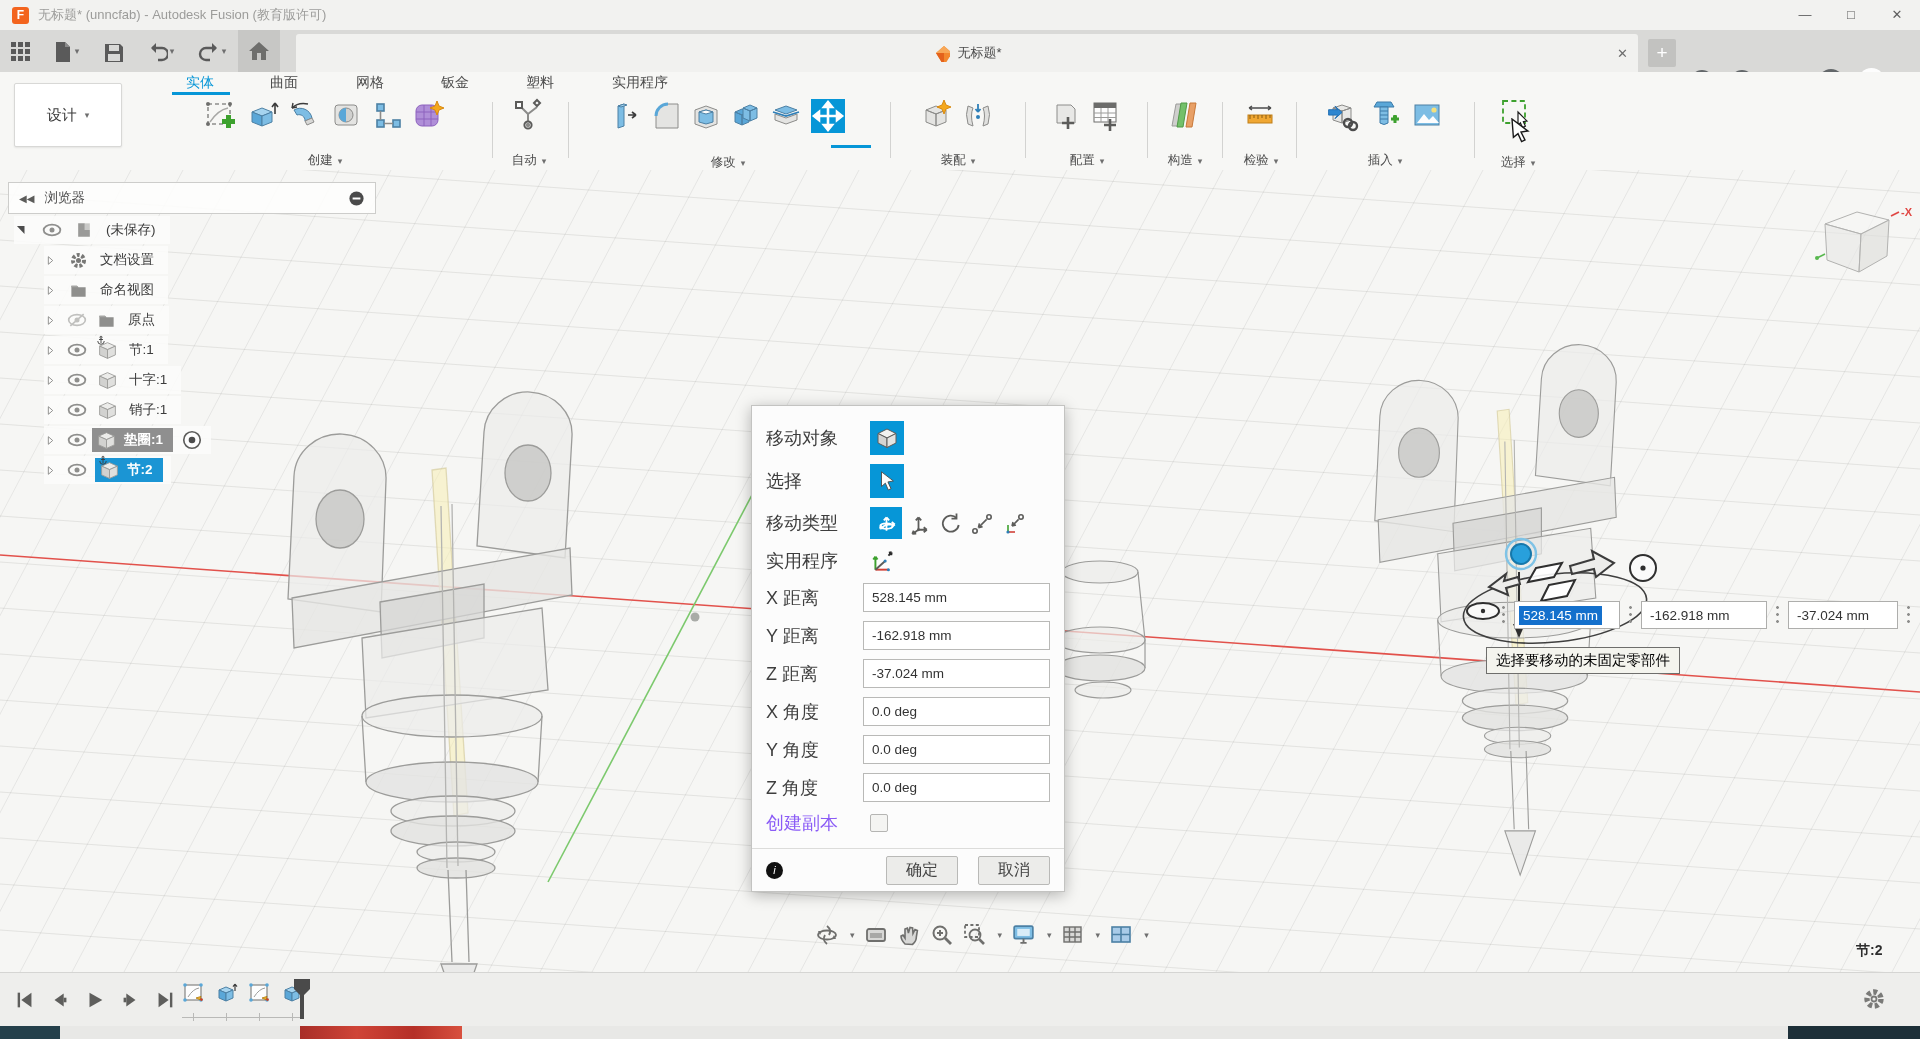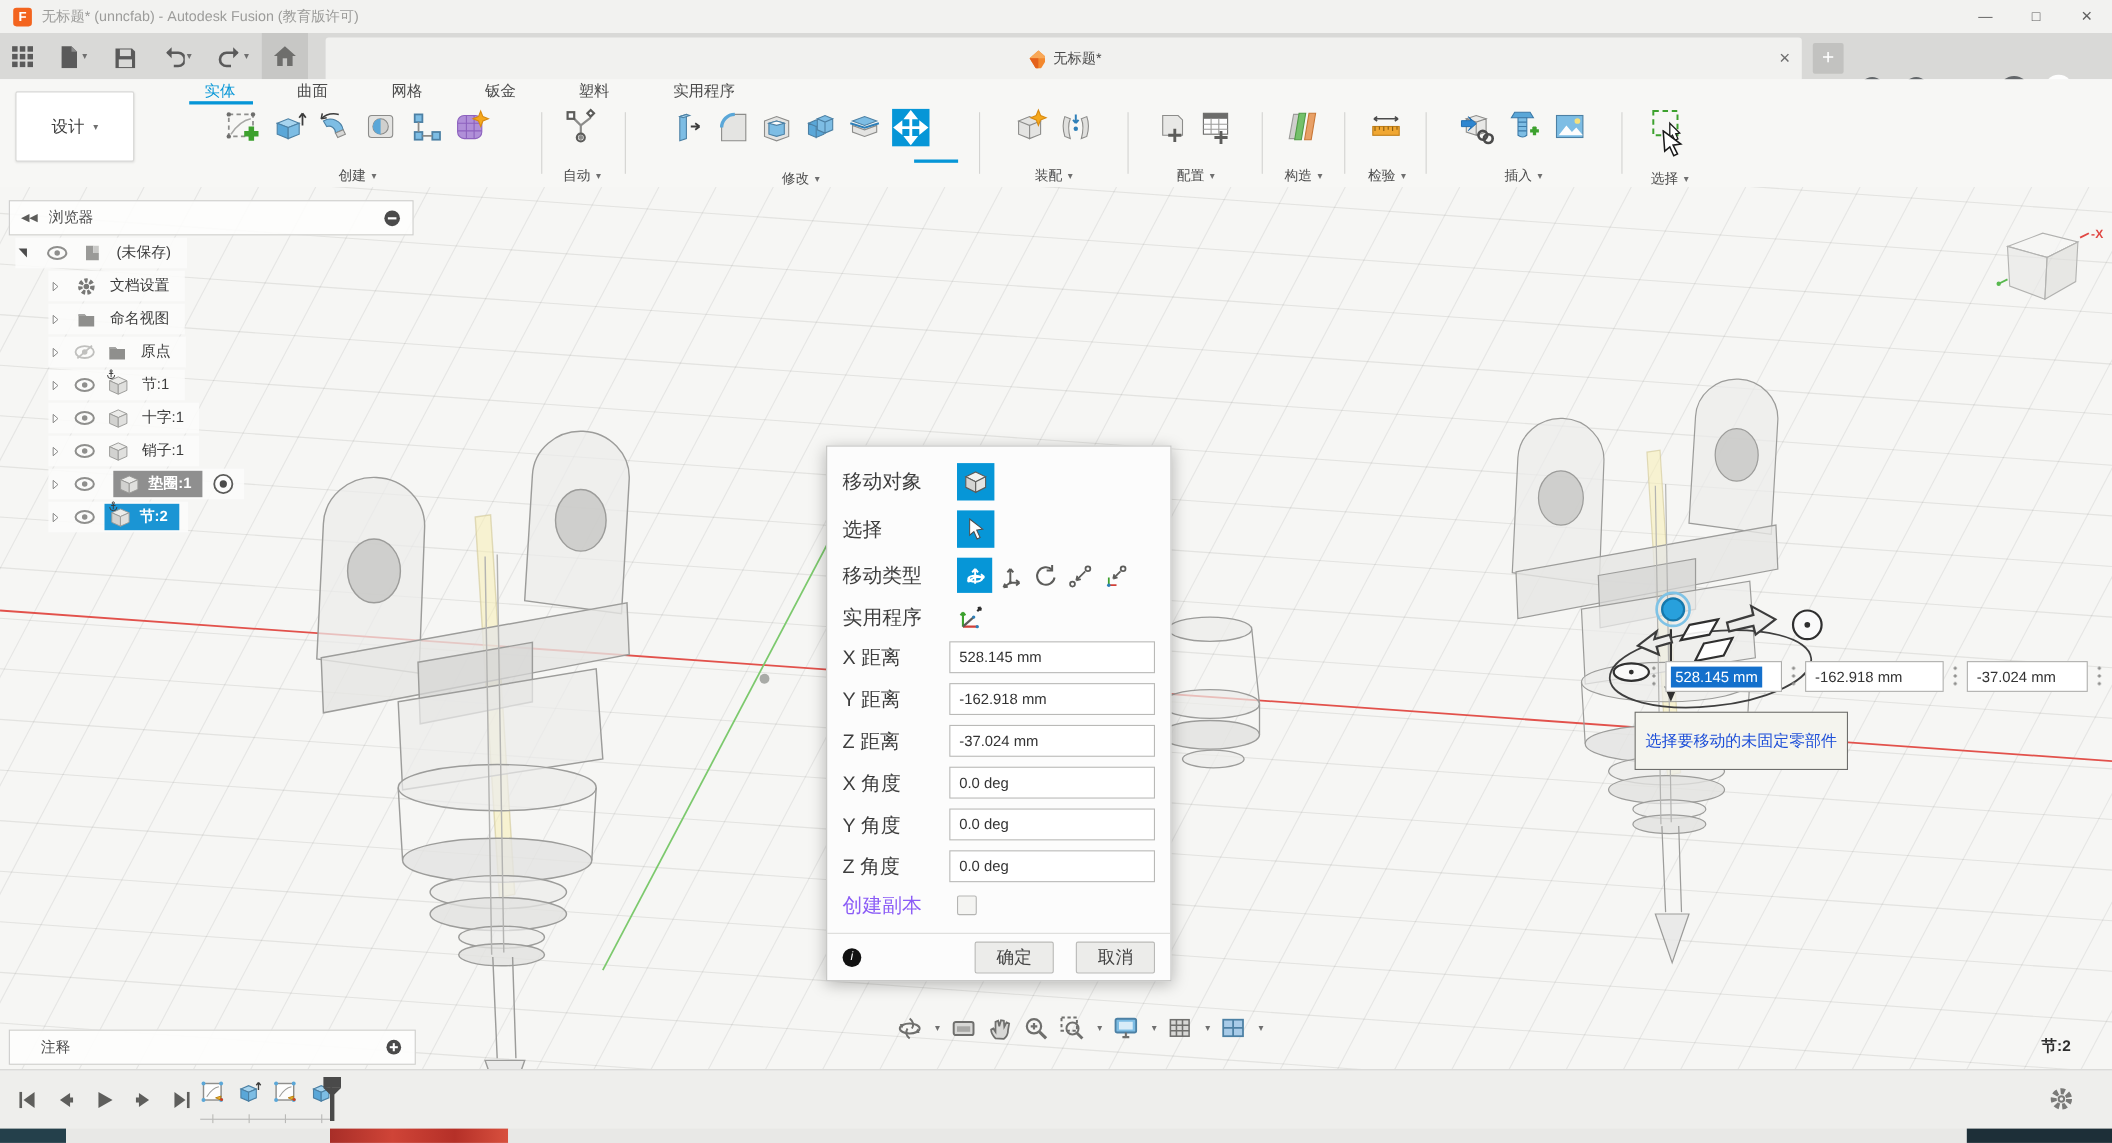--- a/index.html
+++ b/index.html
@@ -75,21 +75,21 @@
         font-size:16px;color:#444;display:flex;align-items:center;justify-content:center;}
   
   #fpanel{position:absolute;left:1500px;top:431px;display:flex;align-items:center;gap:7px;z-index:6;}
   .grip{width:7px;height:22px;background-image:radial-gradient(circle,#8e8e8c 1.3px,transparent 1.5px);
         background-size:7px 7px;background-position:center top;}
   .fbox{height:26px;background:#fff;border:1px solid #aeaeac;display:flex;align-items:center;
         font-size:13.5px;color:#333;padding:0 4px;}
   .fsel{background:#1470cc;color:#fff;padding:2px 4px;}
   
   #tooltip{position:absolute;left:1486px;top:477px;background:#f4f4ee;border:1px solid #6e6e6c;
-           font-size:14.5px;color:#1d4ed8;padding:16px 9px;z-index:7;white-space:nowrap;}
+           font-size:14.5px;color:#000000;padding:3px 9px;z-index:7;white-space:nowrap;}
   
   #navbar{position:absolute;left:815px;top:752px;display:flex;align-items:center;gap:9px;z-index:5;}
   #comments{position:absolute;left:8px;top:766px;width:368px;height:30px;background:rgba(253,253,252,.95);
             border:1px solid #cdcdcb;display:flex;align-items:center;font-size:13.5px;color:#4e4e4e;z-index:5;}
   #complabel{position:absolute;left:1856px;top:772px;font-size:14px;font-weight:bold;color:#2e2e2e;z-index:5;}
   
   #timeline{position:absolute;left:0;top:972px;width:1920px;height:54px;background:#eeeeec;border-top:1px solid #d5d5d3;}
   #playbtns{position:absolute;left:14px;top:16px;display:flex;gap:13px;}
   #feats{position:absolute;left:182px;top:8px;display:flex;gap:9px;align-items:flex-start;}
   #ttrack{position:absolute;left:182px;top:44px;width:118px;height:1px;background:#b9b9b7;}
@@ -959,21 +959,21 @@
         </svg>
       <span style="margin-left:11px">销子:1</span>
     </div>
     <div class="trow" style="left:44px;top:256px;padding-right:8px">
       <svg width="13" height="13" viewBox="0 0 24 24">
           <use href="#i-exp"></use>
         </svg>
       <svg width="20" height="20" viewBox="0 0 24 24" style="margin-left:10px">
           <use href="#i-eye"></use>
         </svg>
-      <span class="hl gray" style="margin-left:16px">
+      <span class="hl gray" style="margin-left:5px">
         <svg width="21" height="21" viewBox="0 0 24 24">
             <use href="#i-comp"></use>
           </svg>
         <span>垫圈:1</span>
       </span>
       <svg width="22" height="22" viewBox="0 0 24 24" style="margin-left:8px">
           <use href="#i-target"></use>
         </svg>
     </div>
     <div class="trow" style="left:44px;top:286px;padding-right:8px">
@@ -1129,26 +1129,20 @@
       <svg width="24" height="24" viewBox="0 0 24 24">
           <use href="#n-grid"></use>
         </svg>
         <span class="caret">▾</span>
       <svg width="24" height="24" viewBox="0 0 24 24">
           <use href="#n-vp"></use>
         </svg>
         <span class="caret">▾</span>
     </div>
 
-    <div id="comments">
-      <span style="margin-left:28px">注释</span>
-      <svg width="16" height="16" viewBox="0 0 24 24" style="position:absolute;right:11px">
-          <use href="#i-plusC"></use>
-        </svg>
-    </div>
 
     <span id="complabel">节:2</span>
   </div>
 
   <div id="timeline">
     <div id="playbtns">
       <svg width="22" height="22" viewBox="0 0 24 24">
           <use href="#p-first"></use>
         </svg>
       <svg width="22" height="22" viewBox="0 0 24 24">

